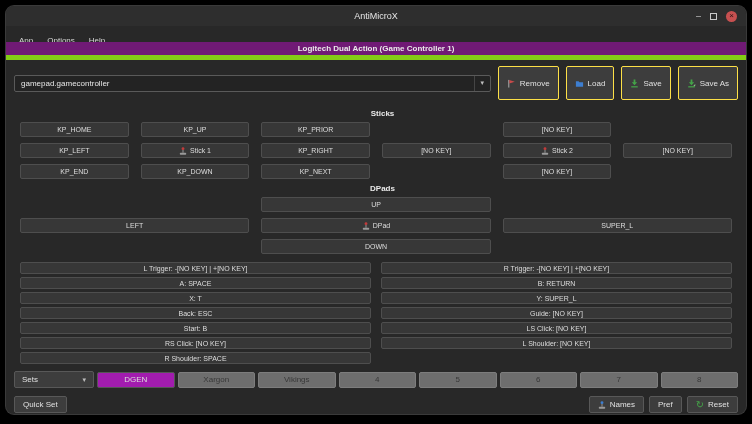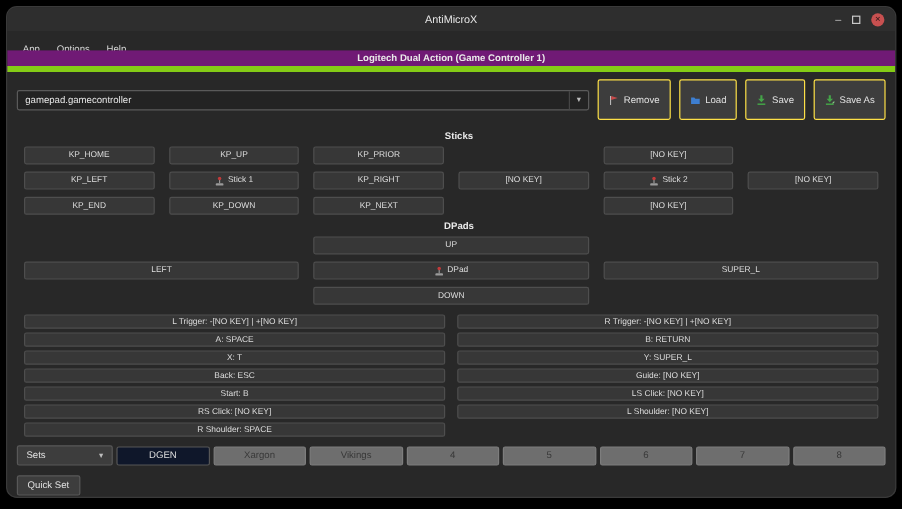--- a/index.html
+++ b/index.html
@@ -38,21 +38,21 @@
   .map-btn { height:15px; background:#373737; border:1px solid #4e4e4e; border-radius:2px; display:flex; align-items:center; justify-content:center; gap:3px; font-size:7px; color:#dedede; }
   .grid-spacer { height:15px; }
   
   .map-list { display:grid; grid-template-columns:1fr 1fr; gap:3px 10px; padding:2px 14px 0 14px; margin-top:6px; }
   .list-btn { height:12px; background:#373737; border:1px solid #4e4e4e; border-radius:2px; display:flex; align-items:center; justify-content:center; font-size:7px; color:#dedede; }
   .list-spacer { height:12px; }
   
   .sets-row { display:flex; gap:3px; padding:7px 8px 5px 8px; margin-top:auto; align-items:center; }
   .sets-btn { width:80px; height:17px; background:#3d3d3d; border:1px solid #585858; border-radius:2px; display:flex; align-items:center; justify-content:space-between; padding:0 7px; font-size:8px; color:#e0e0e0; }
   .set-tab { flex:1; height:16px; border-radius:2px; display:flex; align-items:center; justify-content:center; font-size:8px; }
-  .set-tab.active { background:#0f172a; border:1px solid #565656; color:#dedede; }
+  .set-tab.active { background:#a21caf; border:1px solid #565656; color:#dedede; }
   .set-tab.inactive { background:#6e6e6e; border:1px solid #7d7d7d; color:#383838; }
   
   .footer { display:flex; align-items:center; justify-content:space-between; padding:3px 8px 7px 8px; }
   .fgroup { display:flex; gap:5px; }
   .fbtn { height:17px; background:#3d3d3d; border:1px solid #585858; border-radius:2px; display:flex; align-items:center; gap:4px; padding:0 8px; font-size:8px; color:#e0e0e0; white-space:nowrap; }
   .reset-glyph { color:#44a348; font-size:10px; line-height:1; }
   .arrow-glyph { font-size:7px; color:#bdbdbd; }
 </style>
 </head>
 <body>
@@ -220,16 +220,35 @@
       <div class="set-tab inactive">7</div>
       <div class="set-tab inactive">8</div>
     </div>
 
     <div class="footer">
       <div class="fgroup">
         <div class="fbtn">
           <span>Quick Set</span>
         </div>
       </div>
+      <div class="fgroup">
+        <div class="fbtn">
+          <span class="icon-svg">
+            <svg width="8" height="8" viewBox="0 0 10 10">
+                <rect x="1" y="7.2" width="8" height="2.4" rx="1" fill="#9a9a9a"></rect>
+                <line x1="5" y1="3" x2="5" y2="7.2" stroke="#9a9a9a" stroke-width="1.2"></line>
+                <circle cx="5" cy="2.1" r="1.8" fill="#3d7ed0"></circle>
+              </svg>
+          </span>
+          <span>Names</span>
+        </div>
+        <div class="fbtn">
+          <span>Pref</span>
+        </div>
+        <div class="fbtn">
+          <span class="reset-glyph">↻</span>
+          <span>Reset</span>
+        </div>
+      </div>
     </div>
 
   </div>
 </div>
 
 </body></html>

